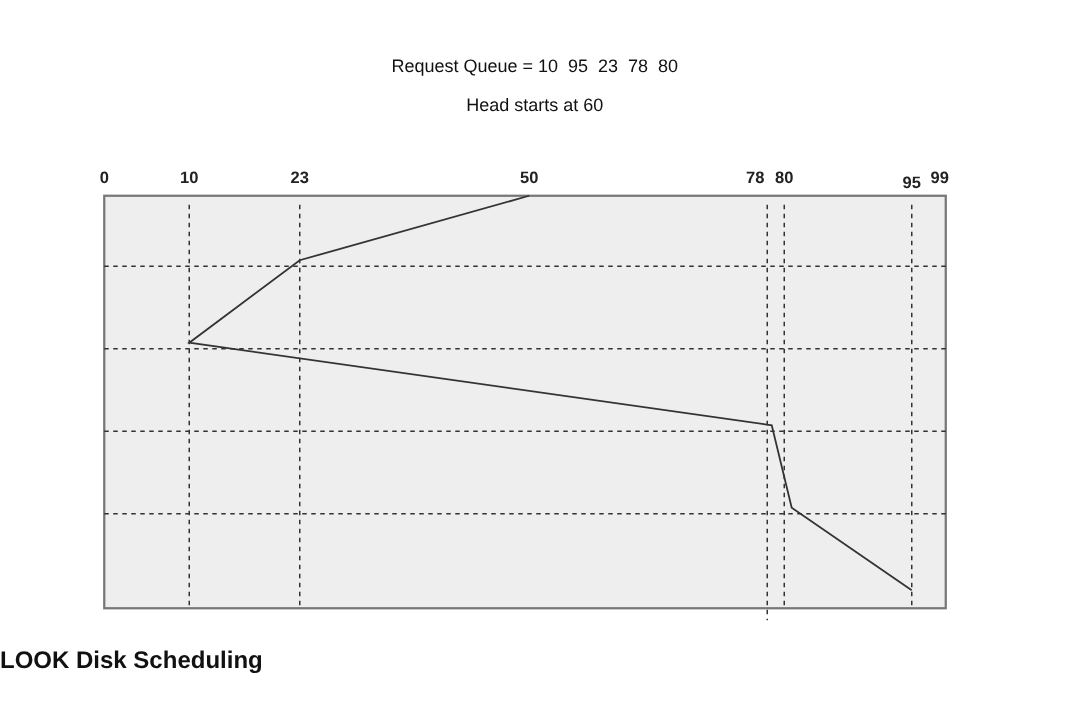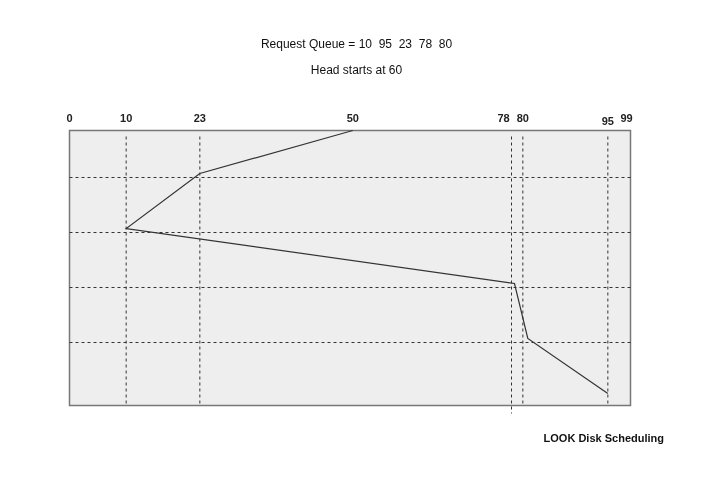--- a/index.html
+++ b/index.html
@@ -24,23 +24,23 @@
       font-size: 12px;
       white-space: pre;
     }
     .title-1 { top: 37px; }
     .title-2 { top: 63px; }
     .caption {
       position: absolute;
       top: 432px;
       left: 0;
       width: 664px;
-      text-align: right;
+      text-align: left;
       font-weight: bold;
-      font-size: 11px;
+      font-size: 16px;
     }
     svg.chart {
       position: absolute;
       left: 0;
       top: 0;
     }
     .tick-label {
       font-family: "Liberation Sans", sans-serif;
       font-weight: bold;
       font-size: 11px;

